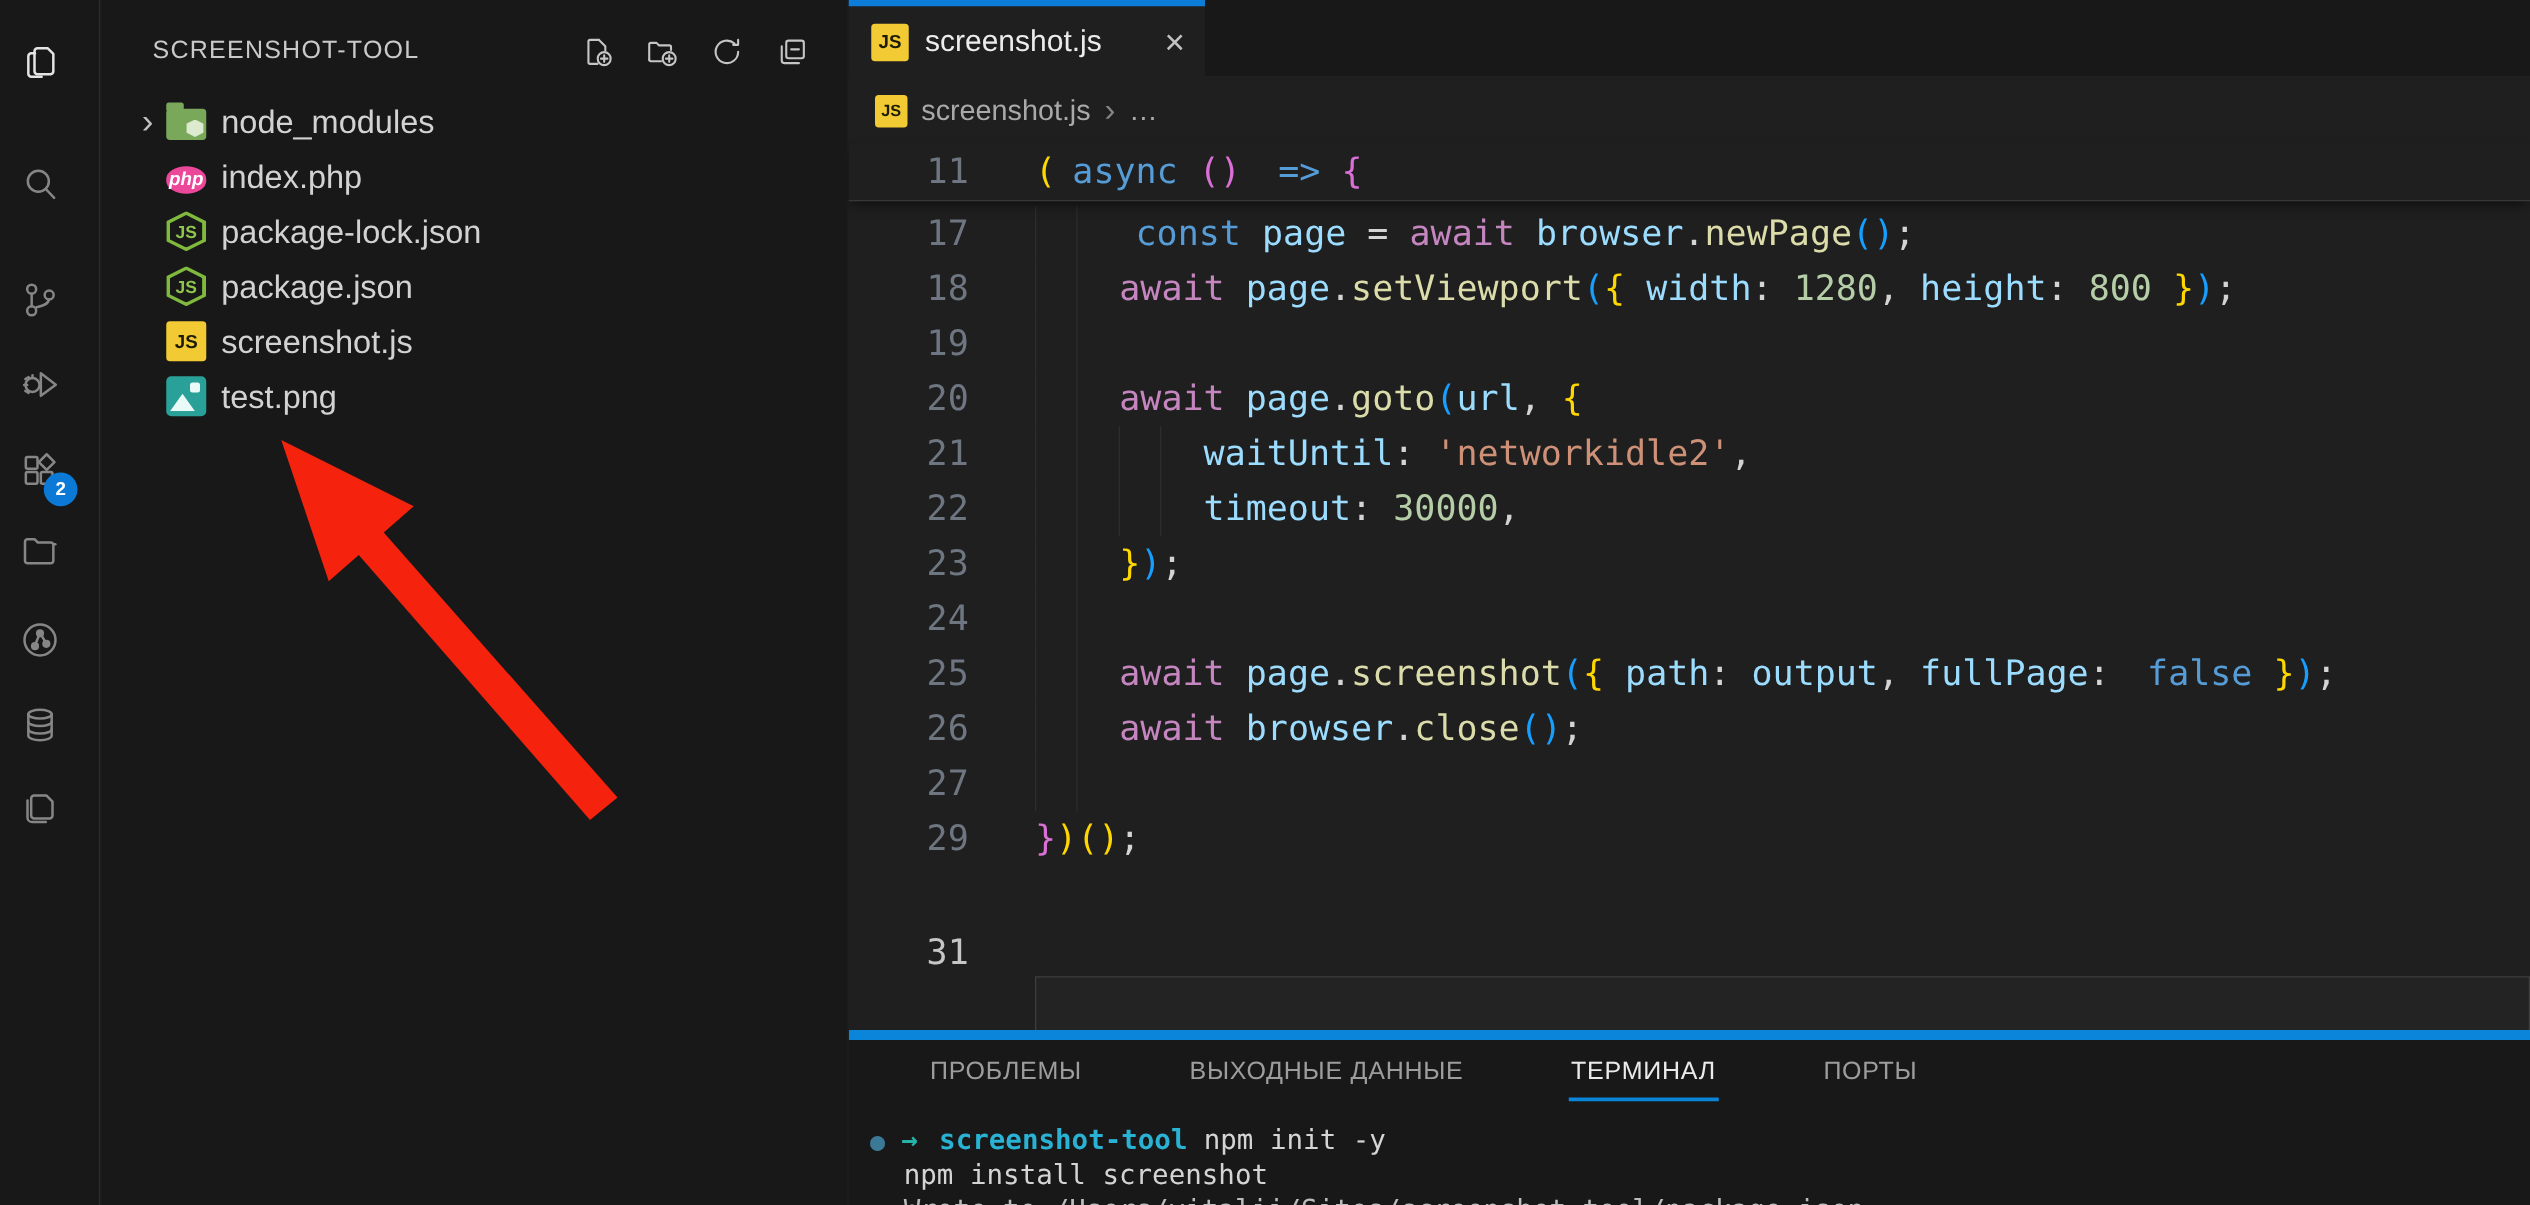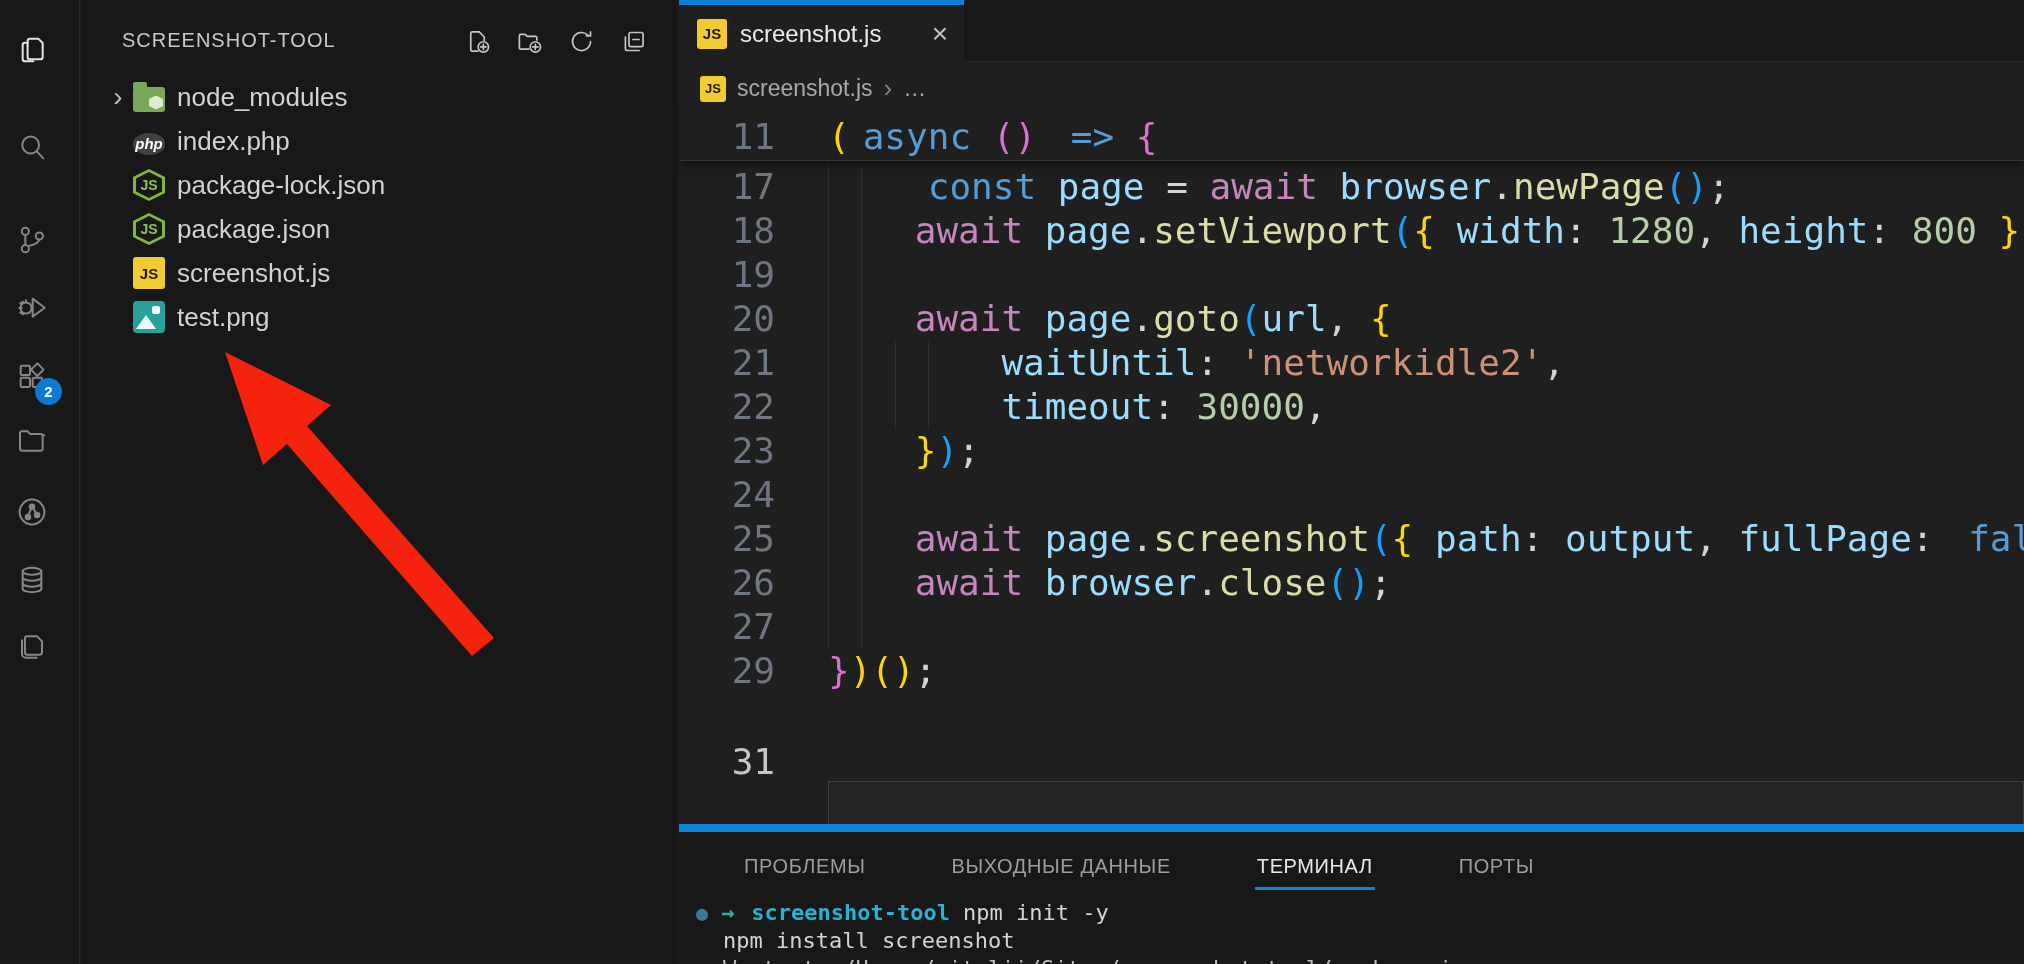--- a/index.html
+++ b/index.html
@@ -29,21 +29,21 @@
   .file-list{position:absolute;left:0;top:75px;width:100%;}
   .frow{height:44px;display:flex;align-items:center;padding-left:22px;}
   .chev{width:30px;font-size:28px;color:#bfbfbf;line-height:30px;text-align:center;}
   .ic{width:32px;height:32px;margin-right:12px;position:relative;flex:none;}
   .flabel{font-size:26px;color:#d2d2d2;}
   .ic-folder{background:#79a85a;border-radius:3px;margin-top:4px;height:25px;}
   .ic-folder:before{content:"";position:absolute;top:-5px;left:0;width:14px;height:6px;
     background:#79a85a;border-radius:2px 2px 0 0;}
   .ic-folder .blob{position:absolute;right:2px;bottom:2px;width:14px;height:14px;background:#dcead0;
     clip-path:polygon(50% 0,100% 25%,100% 75%,50% 100%,0 75%,0 25%);}
-  .ic-php{background:#404040;border-radius:50%/46%;height:22px;margin-top:5px;color:#fff;
+  .ic-php{background:#ec4899;border-radius:50%/46%;height:22px;margin-top:5px;color:#fff;
     font-style:italic;font-weight:bold;font-size:15px;display:flex;align-items:center;justify-content:center;}
   .ic-hex{clip-path:polygon(50% 0,100% 25%,100% 75%,50% 100%,0 75%,0 25%);background:#7fb93d;}
   .ic-hex .hexin{position:absolute;inset:3px;clip-path:polygon(50% 0,100% 25%,100% 75%,50% 100%,0 75%,0 25%);background:#181818;}
   .ic-hex .hext{position:absolute;inset:0;display:flex;align-items:center;justify-content:center;
     color:#8fc54d;font-size:14px;font-weight:bold;font-family:"Liberation Sans",sans-serif;}
   .ic-jsq{background:#f2ca33;border-radius:3px;color:#1d1d07;font-weight:900;font-size:15px;
     display:flex;align-items:center;justify-content:center;}
   .ic-png{background:#2aa198;border-radius:4px;}
   .ic-png .tri{position:absolute;left:3px;bottom:4px;width:20px;height:14px;background:#eafaf8;
     clip-path:polygon(0 100%,50% 0,100% 100%);}
@@ -62,39 +62,39 @@
   .tab-close{margin-left:auto;font-size:28px;color:#c2c2c2;line-height:28px;}
   .breadcrumb{position:absolute;left:0;top:62px;right:0;height:53px;display:flex;align-items:center;
     padding-left:21px;gap:11px;}
   .bc-ic{width:26px;height:26px;background:#f2ca33;border-radius:3px;color:#1d1d07;font-weight:900;
     font-size:13px;display:flex;align-items:center;justify-content:center;}
   .bc-file{font-size:23px;color:#a9a9a9;}
   .bc-sep{font-size:26px;color:#848484;}
   .bc-more{font-size:23px;color:#a9a9a9;}
 
   .crow{height:44px;display:flex;position:relative;font-family:"DejaVu Sans Mono",monospace;
-    font-size:36px;line-height:44px;white-space:pre;}
+    font-size:28px;line-height:44px;white-space:pre;}
   .lnum{width:96px;text-align:right;color:#6e7681;flex:none;}
   .lnum.act{color:#c6c6c6;margin-top:47px;}
   .ltext{padding-left:53px;}
   .guide{position:absolute;top:0;bottom:0;border-left:1px solid #2d2d2d;}
   .sticky{position:absolute;left:0;top:115px;right:0;height:46px;background:#1f1f1f;z-index:3;
     border-bottom:1px solid #383838;box-shadow:0 5px 9px -2px rgba(0,0,0,.5);}
   .code-area{position:absolute;left:0;top:165px;right:0;}
   .current-line{position:absolute;left:149px;right:0;top:781px;height:44px;
     border:1px solid #3e3e3e;background:rgba(255,255,255,.02);}
 
   .t-k{color:#569cd6;margin-left:13px;} .t-c{color:#c586c0;} .t-v{color:#9cdcfe;} .t-f{color:#dcdcaa;}
   .t-n{color:#b5cea8;} .t-s{color:#ce9178;} .t-p{color:#d4d4d4;}
   .t-g{color:#ffd700;} .t-m{color:#da70d6;} .t-b{color:#179fff;}
 
   
   .panel{position:absolute;left:0;top:824px;right:0;bottom:0;background:#181818;z-index:4;overflow:hidden;}
   .pblue{height:8px;background:#0a85d9;}
-  .ptabs{display:flex;align-items:flex-end;height:60px;padding-left:63px;}
+  .ptabs{display:flex;align-items:flex-start;height:60px;padding-left:63px;}
   .ptab{font-size:20px;letter-spacing:.6px;color:#9d9d9d;margin-right:82px;position:relative;
     padding:14px 2px;white-space:nowrap;}
   .ptab.act{color:#eaeaea;}
   .ptab.act:after{content:"";position:absolute;left:0;right:0;bottom:2px;height:3px;background:#0a85d9;}
   .term{position:absolute;left:0;top:68px;right:0;bottom:0;
     font-family:"DejaVu Sans Mono",monospace;font-size:22px;color:#d4d4d4;}
   .tline{position:absolute;height:28px;line-height:28px;white-space:pre;}
   .tl1{left:17px;top:7px;display:flex;align-items:center;}
   .tl2{left:44px;top:35px;}
   .tl3{left:44px;top:63px;color:#bdbdbd;}

